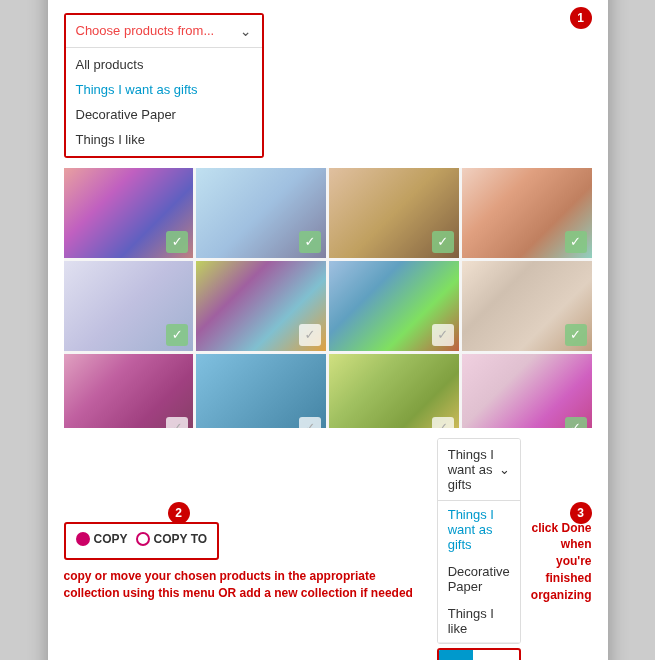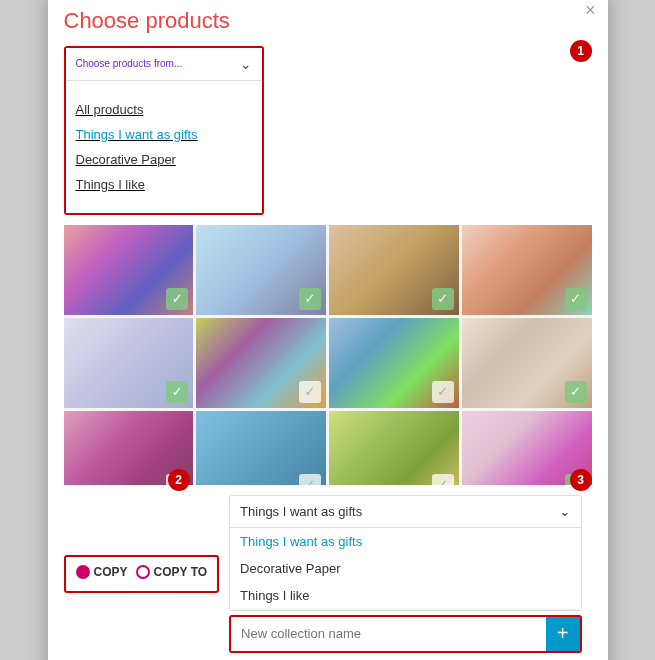--- a/index.html
+++ b/index.html
@@ -53,31 +53,30 @@
     .filter-dropdown-header {
       display: flex;
       justify-content: space-between;
       align-items: center;
       padding: 8px 10px;
       background: #fff;
       cursor: pointer;
       border-bottom: 1px solid #ddd;
     }
     .filter-dropdown-header span {
-      color: #6d28d9;
-      font-size: 10px;
+      color: #ef4444;
+      font-size: 13px;
     }
     .filter-dropdown-header .chevron {
       color: #555;
       font-size: 14px;
     }
     .filter-options {
-      padding: 16px 0;
-      background: #fff;
-      text-decoration: underline;
+      padding: 4px 0;
+      background: #fff;
     }
     .filter-option {
       padding: 5px 10px;
       color: #333;
       cursor: pointer;
       font-size: 13px;
     }
     .filter-option.active {
       color: #0099cc;
     }
@@ -399,36 +398,39 @@
           <div class="radio-group">
             <div class="radio-dot"></div>
             <span class="radio-label">COPY</span>
           </div>
           <div class="radio-group">
             <div class="radio-dot empty"></div>
             <span class="radio-label">COPY TO</span>
           </div>
         </div>
       </div>
+      <div class="annotation-bottom">copy or move your chosen products in the appropriate collection using this menu
+OR
+add a new collection if needed</div>
     </div>
 
     <div class="middle-col">
       <div class="collection-dropdown-wrapper">
         <div class="collection-dropdown-header">
           <span>Things I want as gifts</span>
           <span>⌄</span>
         </div>
         <div class="collection-options">
           <div class="collection-option active">Things I want as gifts</div>
           <div class="collection-option">Decorative Paper</div>
           <div class="collection-option">Things I like</div>
         </div>
       </div>
       <div class="new-collection-area">
-        <input class="new-collection-input" type="text" placeholder="New collection name" style="">
         <button class="new-collection-btn">+</button>
       </div>
     </div>
 
     <div class="done-area">
+      <div class="annotation-done">click Done when you're finished organizing</div>
     </div>
   </div>
 </div>
 
 </body></html>

